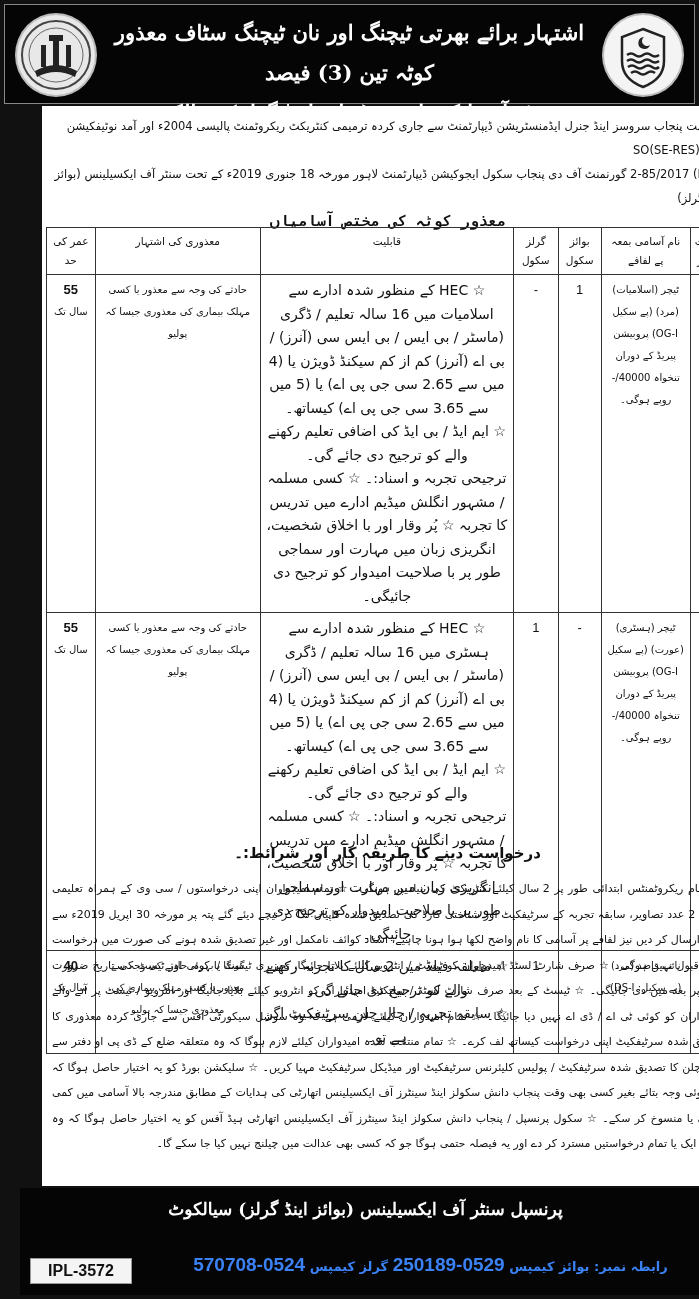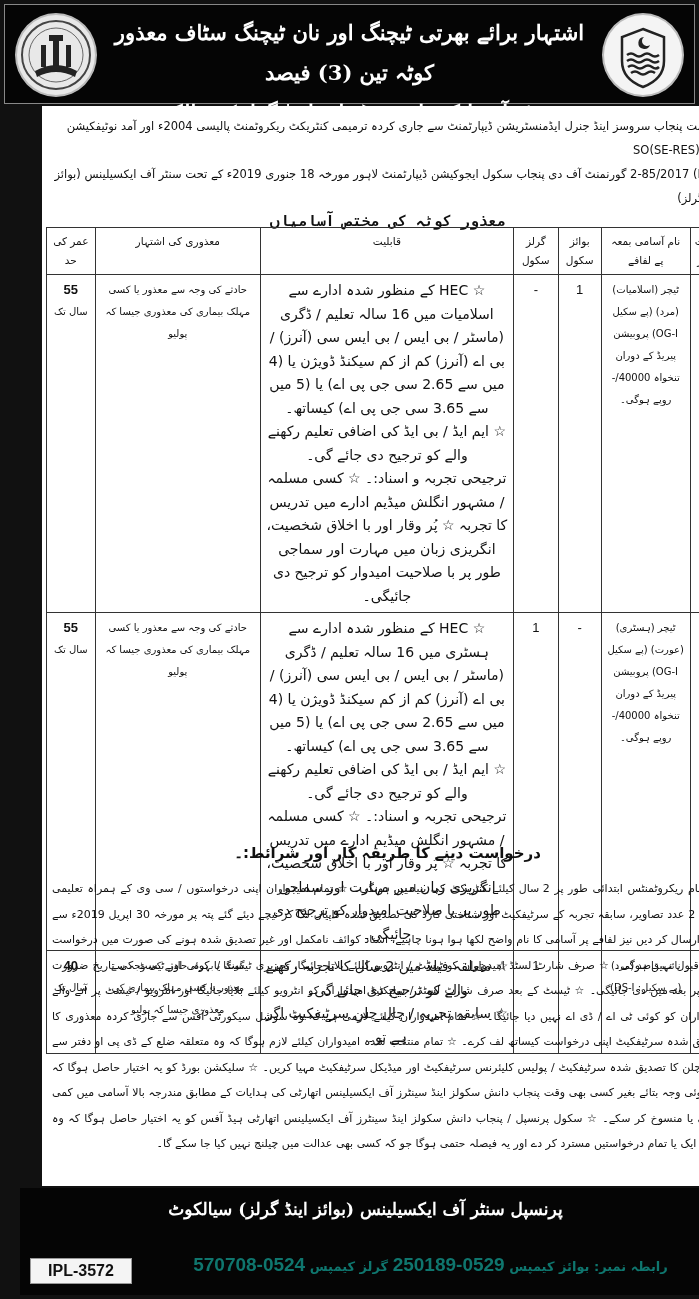--- a/index.html
+++ b/index.html
@@ -17,21 +17,21 @@
   .section-title { position:absolute; left:0; right:0; text-align:center; direction:rtl; font-weight:bold; font-size:15px; font-family:"DejaVu Sans", sans-serif; }
   table.posts { position:absolute; left:4px; top:121px; width:682px; border-collapse:collapse; direction:rtl; font-size:10px; }
   table.posts td, table.posts th { border:1px solid #333; vertical-align:top; padding:4px 4px; text-align:center; line-height:22px; font-weight:normal; }
   table.posts th { font-size:10.5px; line-height:19px; }
   .num { font-family:"Liberation Sans", sans-serif; font-weight:bold; font-size:13px; }
   .qual { text-align:right; font-size:14px; line-height:23.5px !important; }
   .qual p { margin:0; }
   .terms { position:absolute; left:10px; right:10px; top:770px; direction:rtl; text-align:justify; font-size:11px; line-height:25.5px; }
   .footer { position:absolute; left:20px; top:1188px; width:691px; height:107px; background:#050505; }
   .principal { position:absolute; left:0; right:0; top:8px; text-align:center; color:#fff; direction:rtl; font-family:"DejaVu Serif", serif; font-weight:bold; font-size:17px; line-height:26px; }
-  .contact { position:absolute; left:150px; right:20px; top:66px; color:#0f766e; direction:rtl; text-align:center; font-size:13px; font-weight:bold; }
+  .contact { position:absolute; left:150px; right:20px; top:66px; color:#3b82f6; direction:rtl; text-align:center; font-size:13px; font-weight:bold; }
   .contact .ph { font-family:"Liberation Sans", sans-serif; font-size:19px; font-weight:bold; }
   .ipl { position:absolute; left:10px; top:70px; width:100px; height:24px; background:#f4f4f4; color:#111; border:1px solid #999; font-family:"Liberation Sans", sans-serif; font-weight:bold; font-size:16px; text-align:center; line-height:24px; }
 </style>
 </head>
 <body>
 
 <div class="frame">
 
   <div class="header">
     <div class="logo left">

